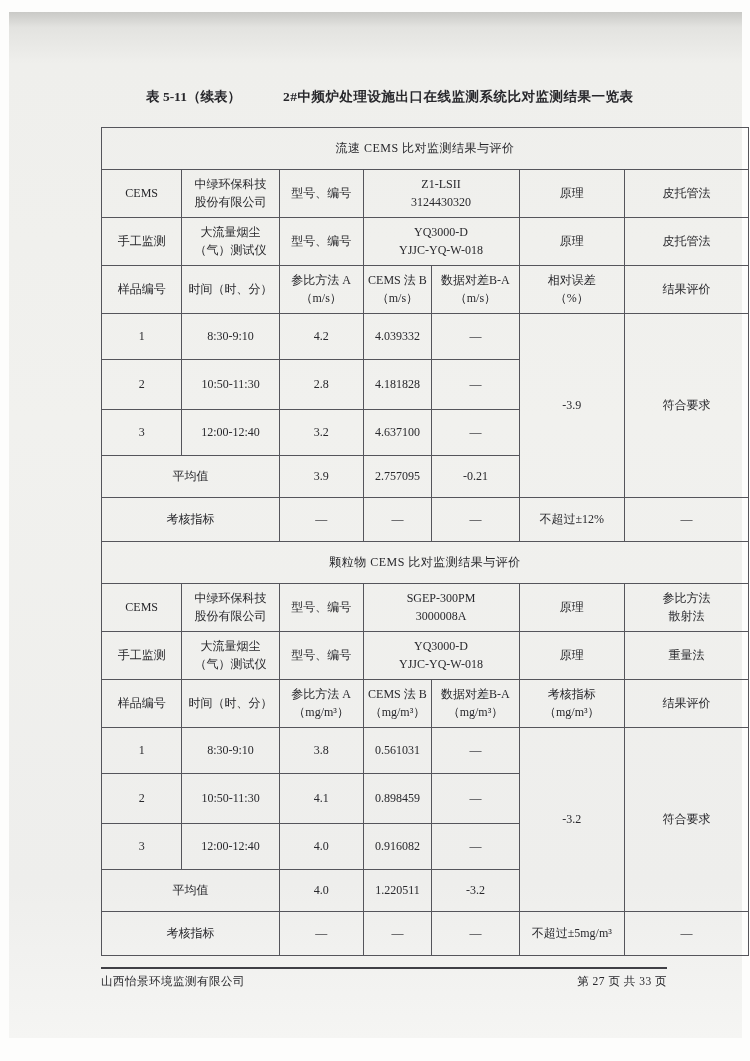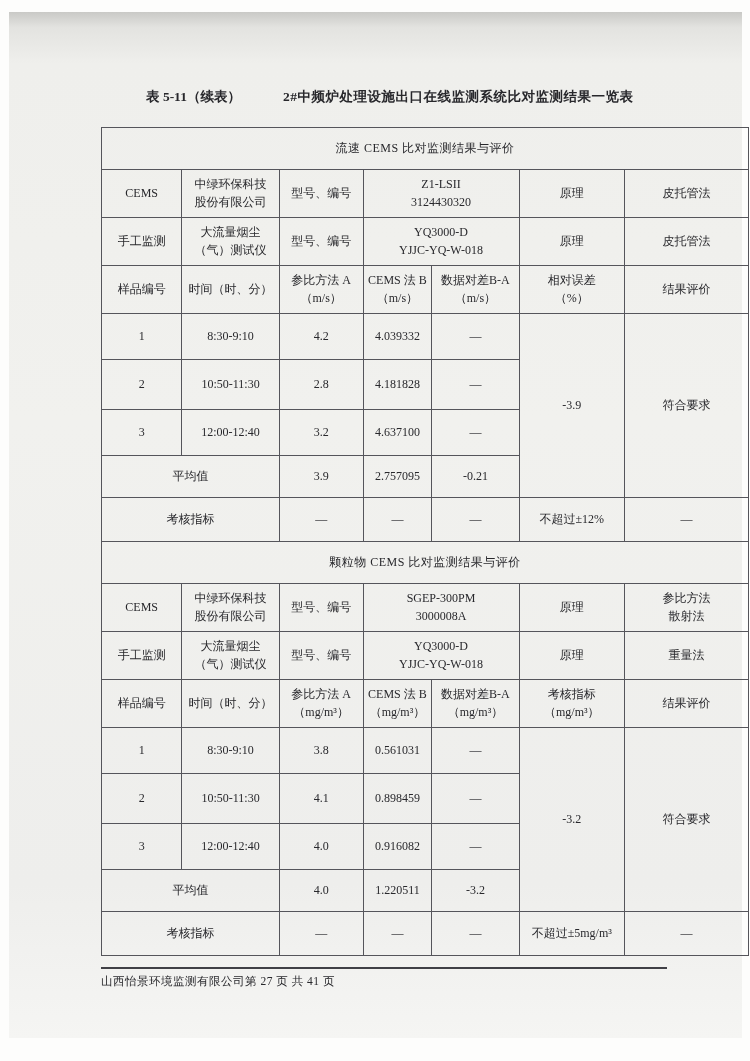--- a/index.html
+++ b/index.html
@@ -30,21 +30,21 @@
   td.sec{font-size:13px;letter-spacing:.5px;}
   tr.h-sec{height:42px;}
   tr.h-equip{height:48px;}
   tr.h-cols{height:48px;}
   tr.h-data{height:46px;}
   tr.h-data-tall{height:50px;}
   tr.h-avg{height:42px;}
   tr.h-ass{height:44px;}
   .footer{
     position:absolute;left:92px;top:955px;width:566px;
-    border-top:2px solid #404046;display:flex;
+    border-top:2px solid #404046;display:flex;justify-content:space-between;
     padding-top:5px;font-size:11.5px;letter-spacing:.5px;
   }
 </style>
 </head>
 <body>
 
 <div class="scan">
 
   <div class="title-row">
     <span class="tbl-label">表 5-11（续表）</span><span class="tbl-title">2#中频炉处理设施出口在线监测系统比对监测结果一览表</span>
@@ -209,16 +209,16 @@
       <td>—</td>
       <td>不超过±5mg/m³</td>
       <td>—</td>
     </tr>
 
     </tbody>
   </table>
 
   <div class="footer">
     <span>山西怡景环境监测有限公司</span>
-    <span>第 27 页 共 41 页</span>
+    <span>第 27 页 共 33 页</span>
   </div>
 
 </div>
 
 </body></html>

